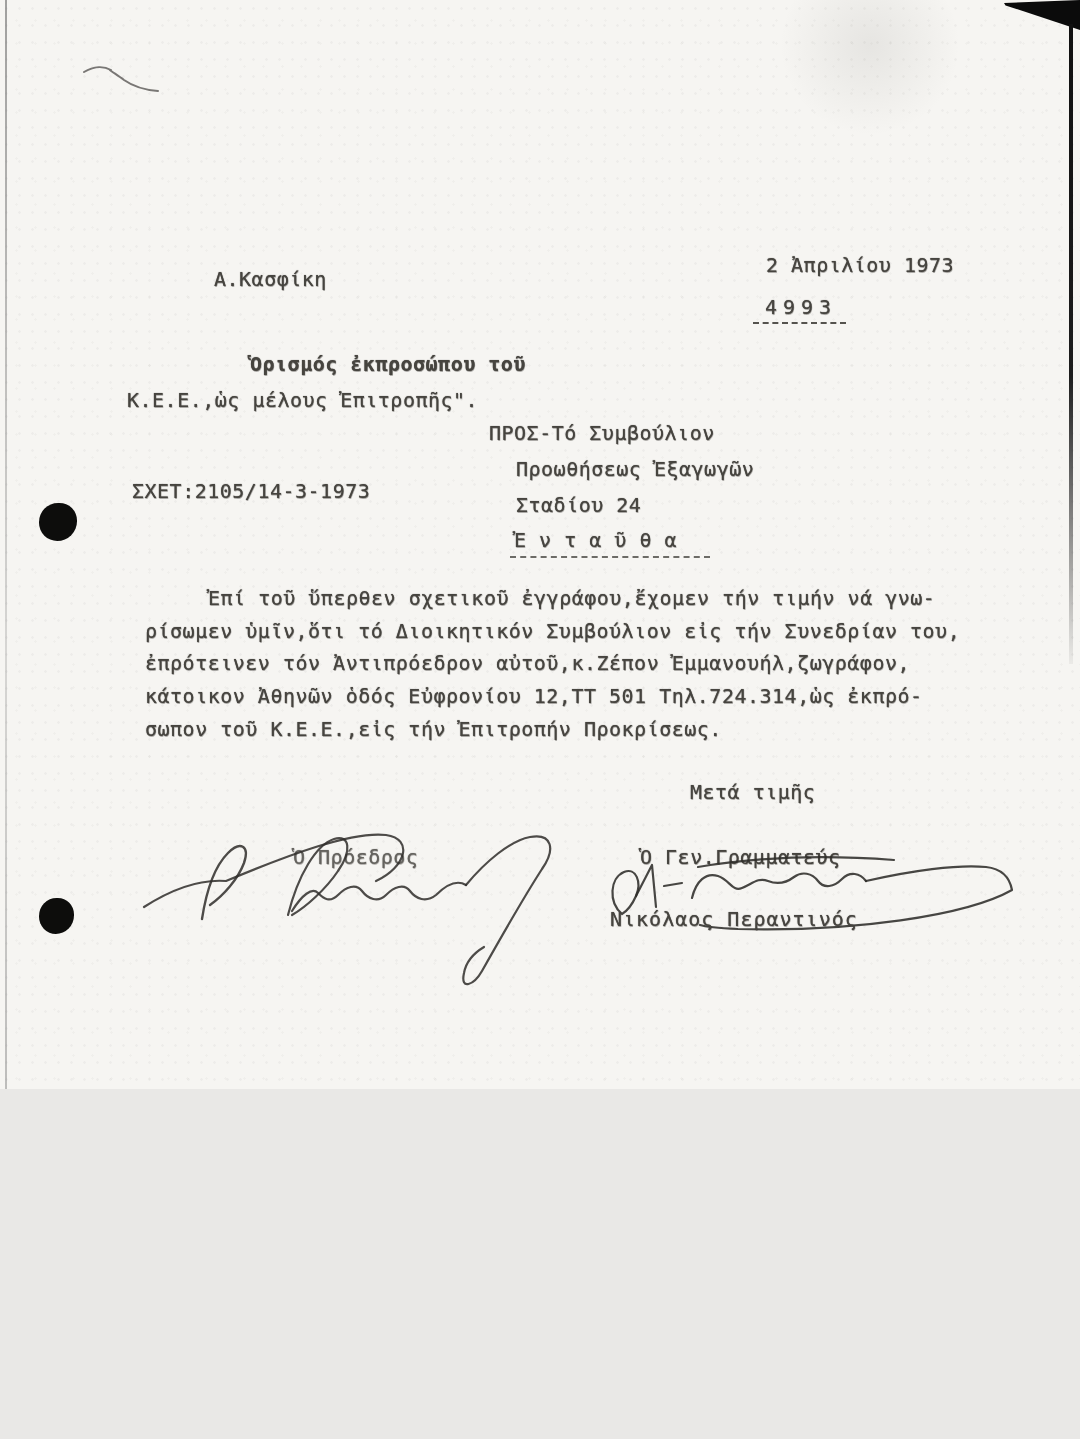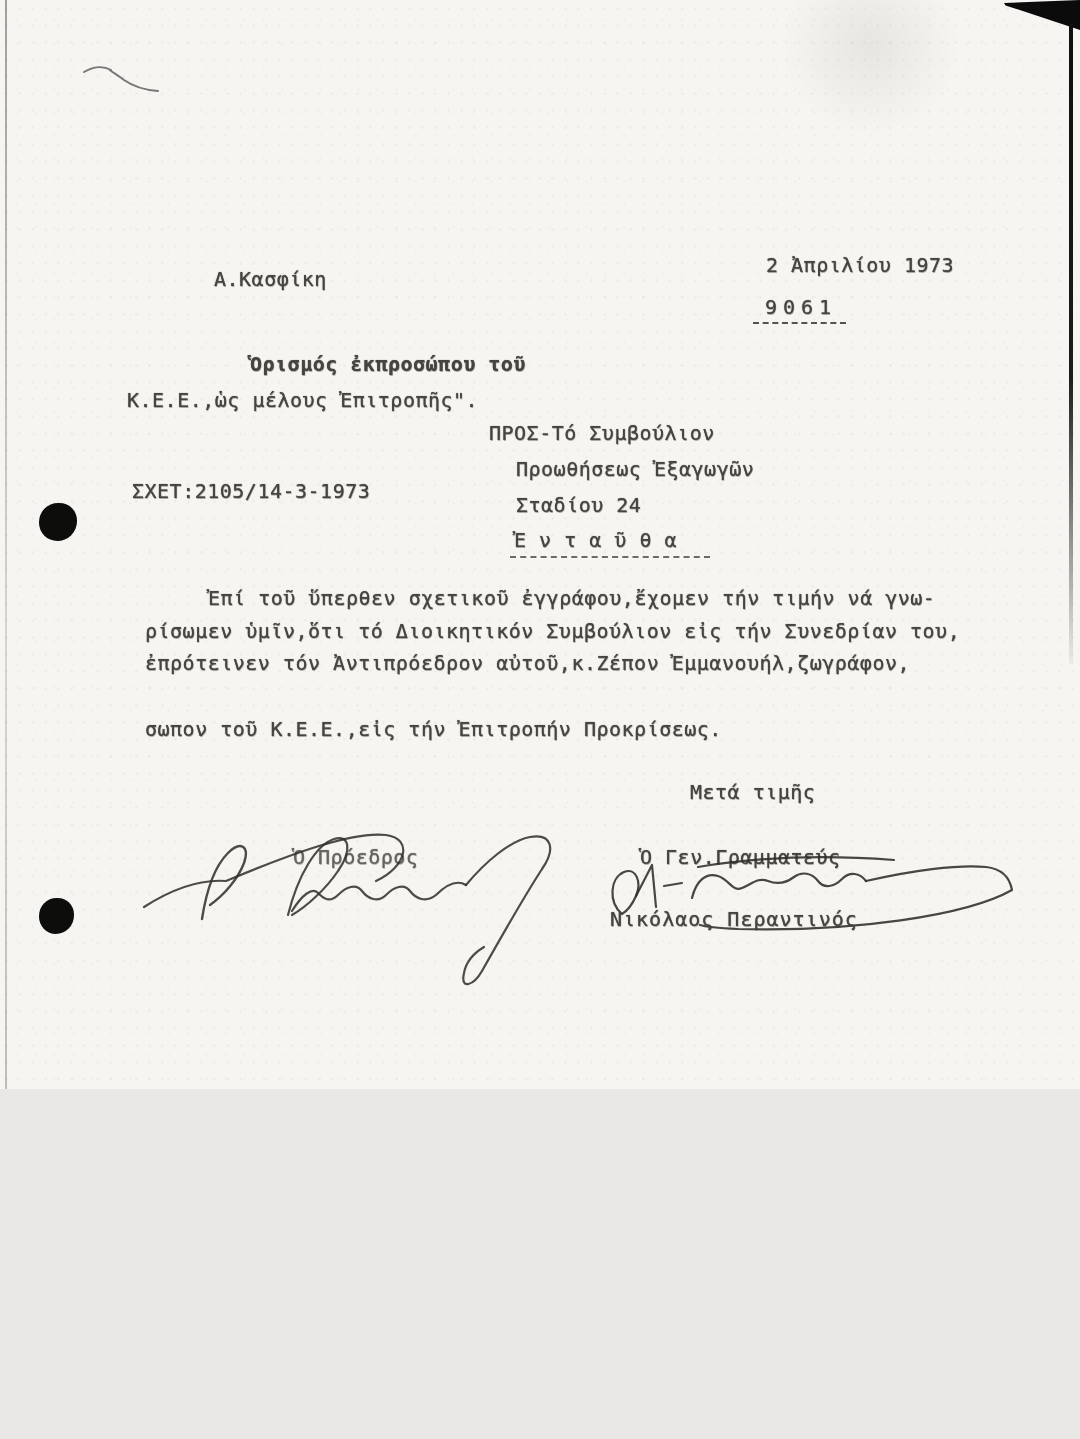--- a/index.html
+++ b/index.html
@@ -50,36 +50,37 @@
   <div class="edge-line-left"></div>
   <div class="hole-punch" style="left:39px;top:503px;width:38px;height:38px;"></div>
   <div class="hole-punch" style="left:39px;top:898px;width:35px;height:36px;"></div>
 
   <svg class="sig" style="left:78px;top:58px;" width="100" height="45" viewBox="0 0 100 45">
     <path d="M6,14 C16,8 26,8 33,12 C28,10 38,16 46,22 C56,29 66,32 80,33" style="stroke:#5a5855;stroke-width:2;opacity:0.8;"></path>
   </svg>
 
   <div class="t" style="left:214px;top:266px;">Α.Κασφίκη</div>
   <div class="t" style="left:766px;top:252px;">2 Ἀπριλίου 1973</div>
-  <div class="t" style="left:753px;top:294px;letter-spacing:6px;padding:0 9px 2px 12px;border-bottom:2.5px dashed #55534e;">9061</div>
+  <div class="t" style="left:753px;top:294px;letter-spacing:6px;padding:0 9px 2px 12px;border-bottom:2.5px dashed #55534e;">4993</div>
 
   <div class="t" style="left:250px;top:351px;font-weight:bold;">Ὁρισμός ἐκπροσώπου τοῦ</div>
   <div class="t" style="left:127px;top:387px;">Κ.Ε.Ε.,ὡς μέλους Ἐπιτροπῆς".</div>
 
   <div class="t" style="left:489px;top:420px;">ΠΡΟΣ-Τό Συμβούλιον</div>
   <div class="t" style="left:516px;top:456px;">Προωθήσεως Ἐξαγωγῶν</div>
   <div class="t" style="left:516px;top:492px;">Σταδίου 24</div>
   <div class="t" style="left:514px;top:527px;">Ἐ ν τ α ῦ θ α</div>
   <div class="dash-underline" style="left:510px;top:556px;width:200px;"></div>
 
   <div class="t" style="left:132px;top:478px;">ΣΧΕΤ:2105/14-3-1973</div>
 
   <div class="t" style="left:208px;top:585px;">Ἐπί τοῦ ὕπερθεν σχετικοῦ ἐγγράφου,ἔχομεν τήν τιμήν νά γνω-</div>
   <div class="t" style="left:145px;top:618px;">ρίσωμεν ὑμῖν,ὅτι τό Διοικητικόν Συμβούλιον εἰς τήν Συνεδρίαν του,</div>
   <div class="t" style="left:145px;top:650px;">ἐπρότεινεν τόν Ἀντιπρόεδρον αὐτοῦ,κ.Ζέπον Ἐμμανουήλ,ζωγράφον,</div>
+  <div class="t" style="left:145px;top:683px;">κάτοικον Ἀθηνῶν ὁδός Εὐφρονίου 12,ΤΤ 501 Τηλ.724.314,ὡς ἐκπρό-</div>
   <div class="t" style="left:145px;top:716px;">σωπον τοῦ Κ.Ε.Ε.,εἰς τήν Ἐπιτροπήν Προκρίσεως.</div>
 
   <div class="t" style="left:690px;top:779px;">Μετά τιμῆς</div>
 
   <div class="t faded" style="left:293px;top:844px;">Ὁ Πρόεδρος</div>
   <div class="t" style="left:640px;top:844px;">Ὁ Γεν.Γραμματεύς</div>
 
   <svg class="sig" style="left:138px;top:815px;" width="530" height="190" viewBox="0 0 530 190">
     <path d="M6,92 C34,74 62,64 88,66 C150,40 214,16 248,20 C276,24 268,52 238,66" style="stroke-width:2.2;opacity:0.85;"></path>
     <path d="M64,104 C68,78 76,52 90,38 C102,26 112,30 106,48 C100,64 86,80 72,90" style="stroke-width:2.4;opacity:0.85;"></path>

